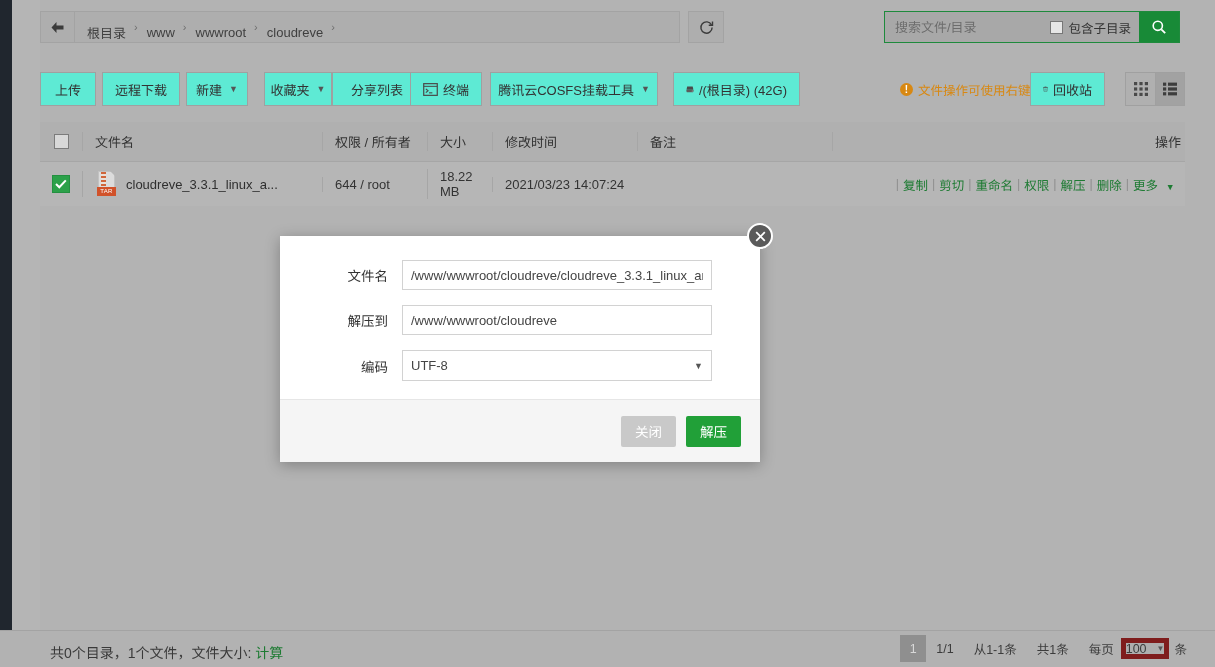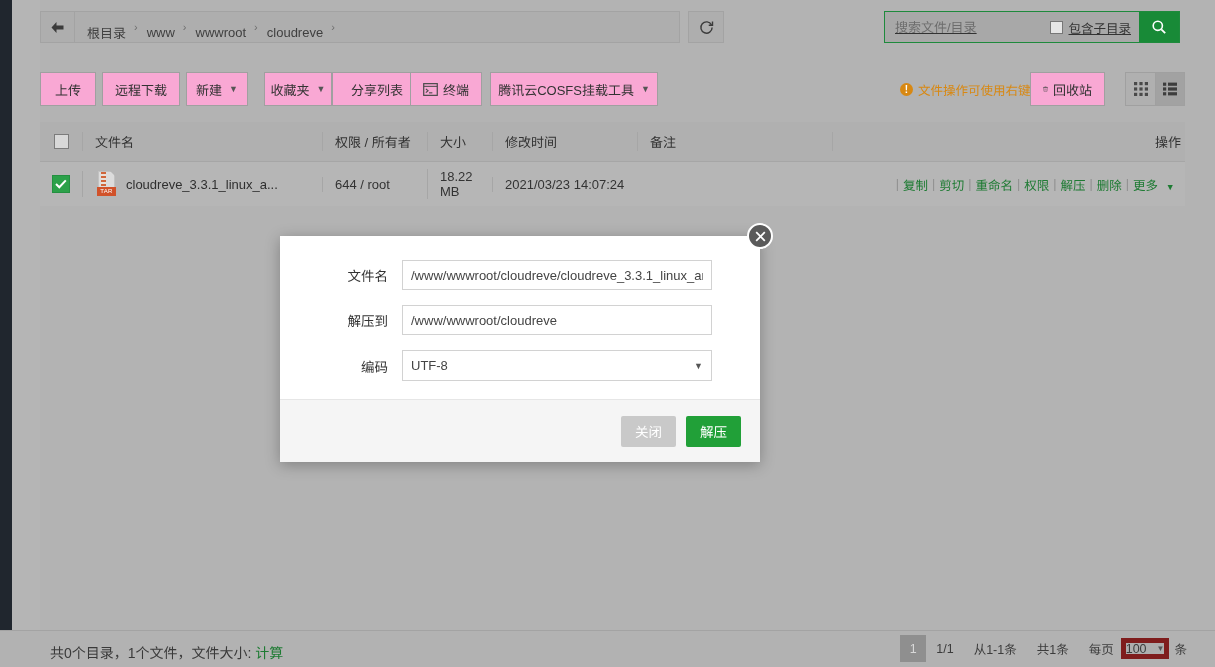--- a/index.html
+++ b/index.html
@@ -83,21 +83,20 @@
     cursor: pointer;
     color: #3b3b3b;
     font-size: 15px;
   }
   .search-wrap {
     position: absolute; right: 5px; top: 0;
     width: 296px; height: 32px;
     display: flex;
     border: 1px solid #1e8a3c;
     background: #a8a8a8;
-    text-decoration: underline;
   }
   .search-input {
     flex: 1;
     border: 0; outline: 0;
     background: transparent;
     padding: 0 8px 0 10px;
     font-family: inherit;
     font-size: 13px;
     color: #333;
     min-width: 0;
@@ -130,21 +129,21 @@
 
   
   .toolbar {
     position: absolute; left: 0; top: 72px;
     width: 1145px; height: 36px;
   }
   .tb-btn {
     position: absolute; top: 0;
     height: 34px;
     border: 1px solid #a0a0a0;
-    background: #f9a8d4;
+    background: #5eead4;
     color: #333;
     font-family: inherit;
     font-size: 13px;
     display: inline-flex; align-items: center; justify-content: center;
     gap: 5px;
     padding: 0 12px;
     cursor: pointer;
     white-space: nowrap;
   }
   .caret { font-size: 9px; color: #555; margin-left: 2px; }
@@ -465,20 +464,28 @@
           <line x1="6.4" y1="10.6" x2="10" y2="10.6" stroke="#4a4a4a" stroke-width="1.2"></line>
         </svg>
         <span>终端</span>
       </button>
 
       <button class="tb-btn" style="left:450px; width:168px;">
         <span>腾讯云COSFS挂载工具</span>
         <span class="caret">▼</span>
       </button>
 
+      <button class="tb-btn" style="left:633px; width:127px;">
+        <svg width="15" height="13" viewBox="0 0 16 14" aria-hidden="true">
+          <path d="M2.4 1 H13.6 L15 7.4 H1 Z" fill="#4a4a4a"></path>
+          <rect x="1" y="7.4" width="14" height="5" rx="1" fill="#5c5c5c"></rect>
+          <circle cx="12.6" cy="10" r="1" fill="#d8d8d8"></circle>
+        </svg>
+        <span>/(根目录) (42G)</span>
+      </button>
 
       <div class="tb-note" style="left:860px;">
         <span class="note-badge">!</span>
         <span>文件操作可使用右键</span>
       </div>
 
       <button class="tb-btn" style="left:990px; width:75px;">
         <svg width="13" height="14" viewBox="0 0 14 15" aria-hidden="true">
           <path d="M1.5 3.2 H12.5 L11.4 14 H2.6 Z" fill="none" stroke="#4a4a4a" stroke-width="1.2"></path>
           <line x1="0.5" y1="3.2" x2="13.5" y2="3.2" stroke="#4a4a4a" stroke-width="1.4"></line>

